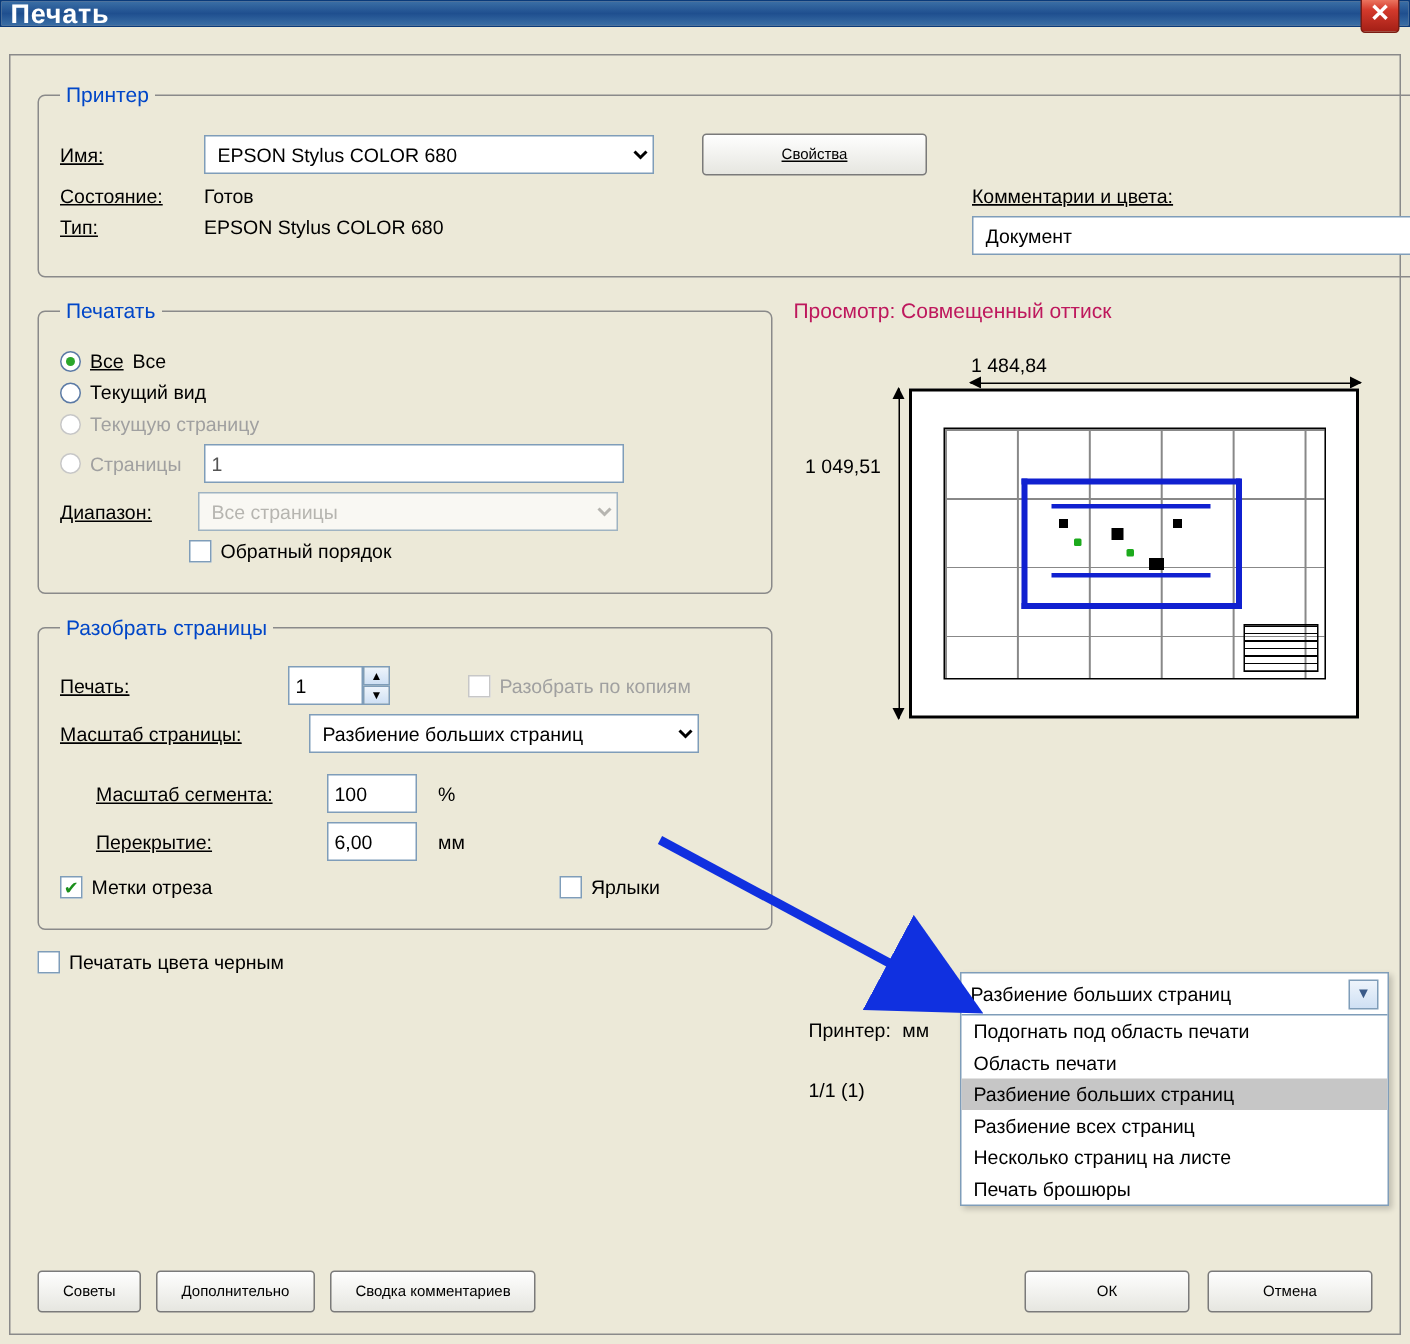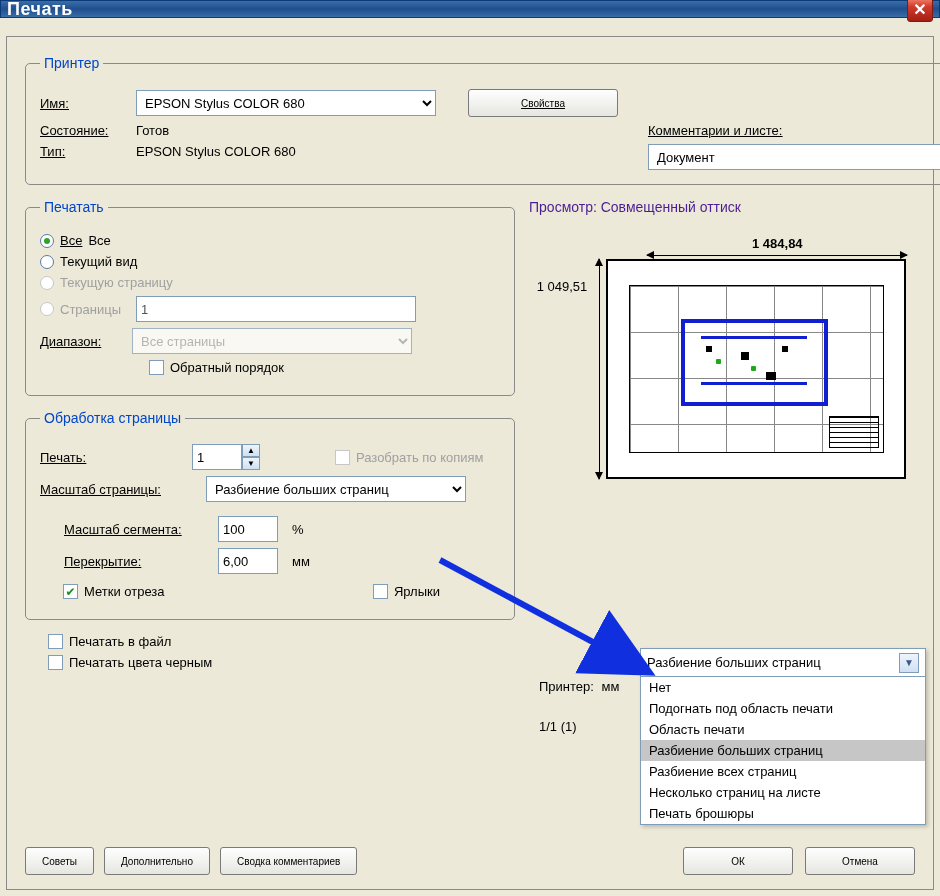--- a/index.html
+++ b/index.html
@@ -56,32 +56,32 @@
   }
   select { padding-right: 18px; }
   .btn {
     height: 28px;
     background: linear-gradient(#fefefe,#e6e6e0);
     border: 1px solid #7a7a7a; border-radius: 3px;
     padding: 0 16px; font-family: inherit; font-size: 10px;
     cursor: pointer;
   }
   .disabled { color: #a0a0a0; }
-  .checkbox { display: inline-flex; align-items: flex-end; gap: 6px; margin-left: 23px; }
+  .checkbox { display: inline-flex; align-items: flex-end; gap: 6px; }
   .checkbox .box {
     width: 15px; height: 15px; border: 1px solid #7f9db9; background: #fff;
     display: inline-flex; align-items: center; justify-content: center;
     font-size: 12px; color: #1b8f1b;
   }
   .radio .circle {
     width: 14px; height: 14px; border: 1px solid #5b7aa5; border-radius: 50%;
     background: #fff; display: inline-flex; align-items: center; justify-content: center;
   }
   .radio .circle .dot { width: 6px; height: 6px; border-radius: 50%; background: #2ba62b; }
-  .preview-title { color: #4c1d95; font-size: 14px; margin-bottom: 10px; }
+  .preview-title { color: #be185d; font-size: 14px; margin-bottom: 10px; }
   .preview-area {
     background: #ece9d8;
     display: flex; flex-direction: column; align-items: center;
     position: relative; height: 380px;
   }
   .dim-top, .dim-left { font-size: 13px; }
   .dim-top { display: flex; align-items: center; gap: 8px; margin: 30px 0 10px 60px; }
   .dim-arrow-h { height: 1px; width: 260px; background: #000; position: relative; }
   .dim-arrow-h::before, .dim-arrow-h::after {
     content: ""; position: absolute; top: -4px; width: 0; height: 0;
@@ -176,21 +176,21 @@
           <span>Готов</span>
         </div>
         <div class="row">
           <label style="width:90px;">Тип:</label>
           <span>EPSON Stylus COLOR 680</span>
         </div>
       </div>
       <div style="flex:0 0 340px;">
         <div style="height:34px;"></div>
         <div class="row">
-          <label><span class="underline">Комментарии и листе:</span></label>
+          <label><span class="underline">Комментарии и цвета:</span></label>
         </div>
         <select style="width:330px;">
           <option>Документ</option>
         </select>
       </div>
     </div>
   </fieldset>
 
   <div style="display:flex; gap:14px;">
 
@@ -226,21 +226,21 @@
         </div>
         <div class="row" style="margin-left:86px;">
           <span class="checkbox">
             <span class="box"></span>
             <span>Обратный порядок</span>
           </span>
         </div>
       </fieldset>
 
       <fieldset>
-        <legend>Обработка страницы</legend>
+        <legend>Разобрать страницы</legend>
         <div class="row">
           <label style="width:60px;"><span class="underline">Печать:</span></label>
           <span style="width:80px;"></span>
           <span class="stepper">
             <input type="text" value="1" style="">
             <span class="sp">
                 <button>▲</button>
                 <button>▼</button>
               </span>
           </span>
@@ -277,43 +277,37 @@
           <span class="checkbox" style="margin-right:60px;">
             <span class="box"></span>
             <span>Ярлыки</span>
           </span>
         </div>
       </fieldset>
 
       <div class="row">
         <span class="checkbox">
           <span class="box"></span>
-          <span>Печатать в файл</span>
-        </span>
-      </div>
-      <div class="row">
-        <span class="checkbox">
-          <span class="box"></span>
           <span>Печатать цвета черным</span>
         </span>
       </div>
     </div>
 
     <div style="flex:1; position:relative;">
       <div class="preview-title">Просмотр: Совмещенный оттиск</div>
       <div class="preview-area">
         <div style="display:flex; align-items:flex-start;">
-          <div style="display:flex; flex-direction:column; align-items:flex-end; margin-top:54px;">
+          <div style="display:flex; flex-direction:column; align-items:flex-end; margin-top:78px;">
             <span class="dim-left">1 049,51</span>
           </div>
           <div>
             <div class="dim-top">
               <span class="dim-arrow-h"></span>
             </div>
-            <div style="text-align:center; margin:-30px 0 8px 60px;font-weight:bold;">
+            <div style="text-align:left; margin:-30px 0 8px 60px;">
               <span>1 484,84</span>
             </div>
             <div class="dim-left-wrap">
               <span class="dim-arrow-v"></span>
               <div class="page-box">
                 <div class="drawing">
                   <span class="blue" style="left:20%;top:20%;width:58%;height:4px;"></span>
                   <span class="blue" style="left:20%;top:70%;width:58%;height:4px;"></span>
                   <span class="blue" style="left:20%;top:20%;width:4px;height:52%;"></span>
                   <span class="blue" style="left:77%;top:20%;width:4px;height:52%;"></span>
@@ -361,21 +355,20 @@
   </defs>
   <line x1="5" y1="5" x2="210" y2="115" stroke="#1030e0" stroke-width="6" marker-end="url(#ah)"></line>
 </svg>
 
 <div class="dropdown-popup">
   <div class="dropdown-header">
     <span>Разбиение больших страниц</span>
     <span class="chev">▼</span>
   </div>
   <div>
-    <div class="opt">Нет</div>
     <div class="opt">Подогнать под область печати</div>
     <div class="opt">Область печати</div>
     <div class="opt selected">Разбиение больших страниц</div>
     <div class="opt">Разбиение всех страниц</div>
     <div class="opt">Несколько страниц на листе</div>
     <div class="opt">Печать брошюры</div>
   </div>
 </div>
 
 </body></html>

